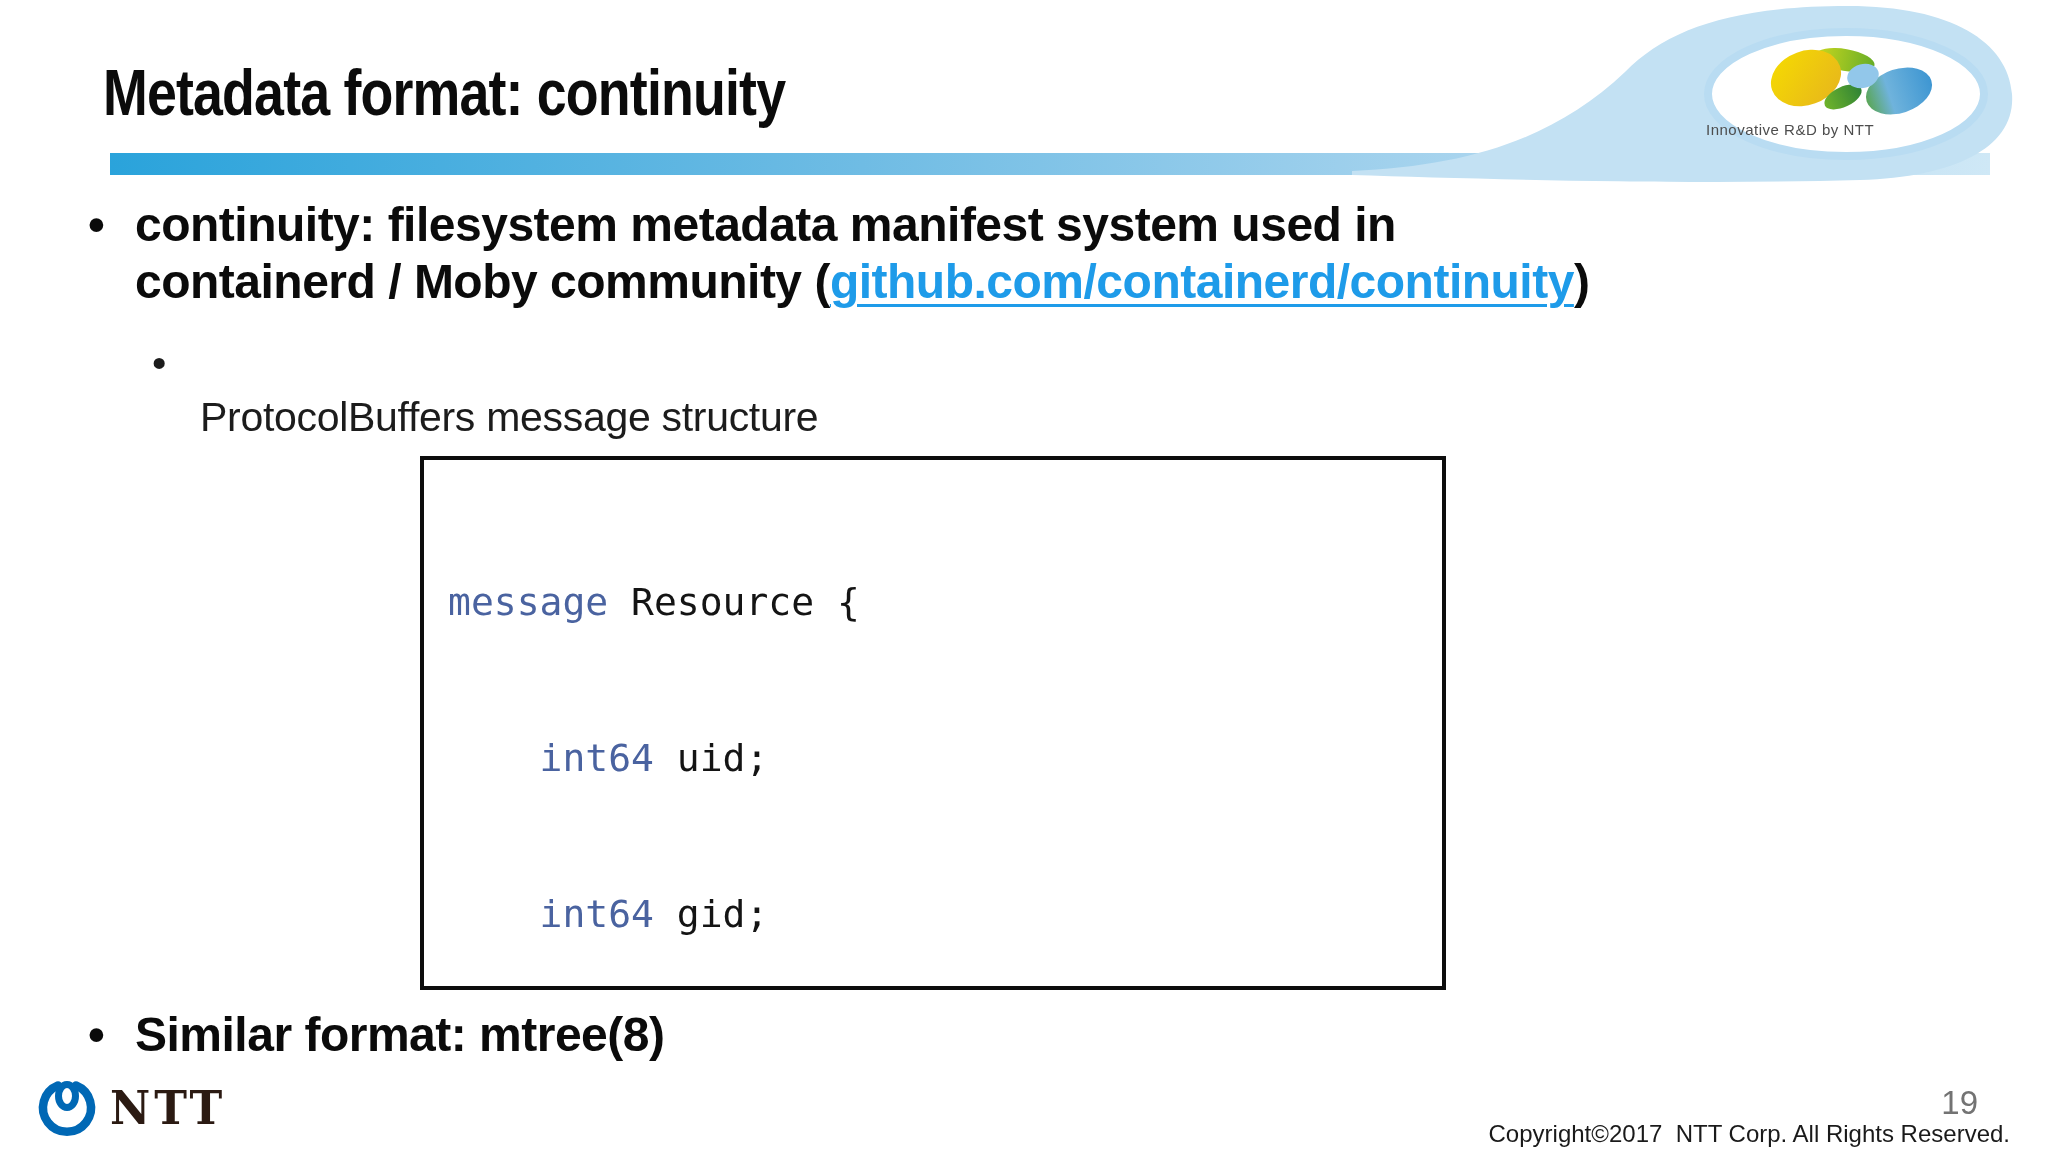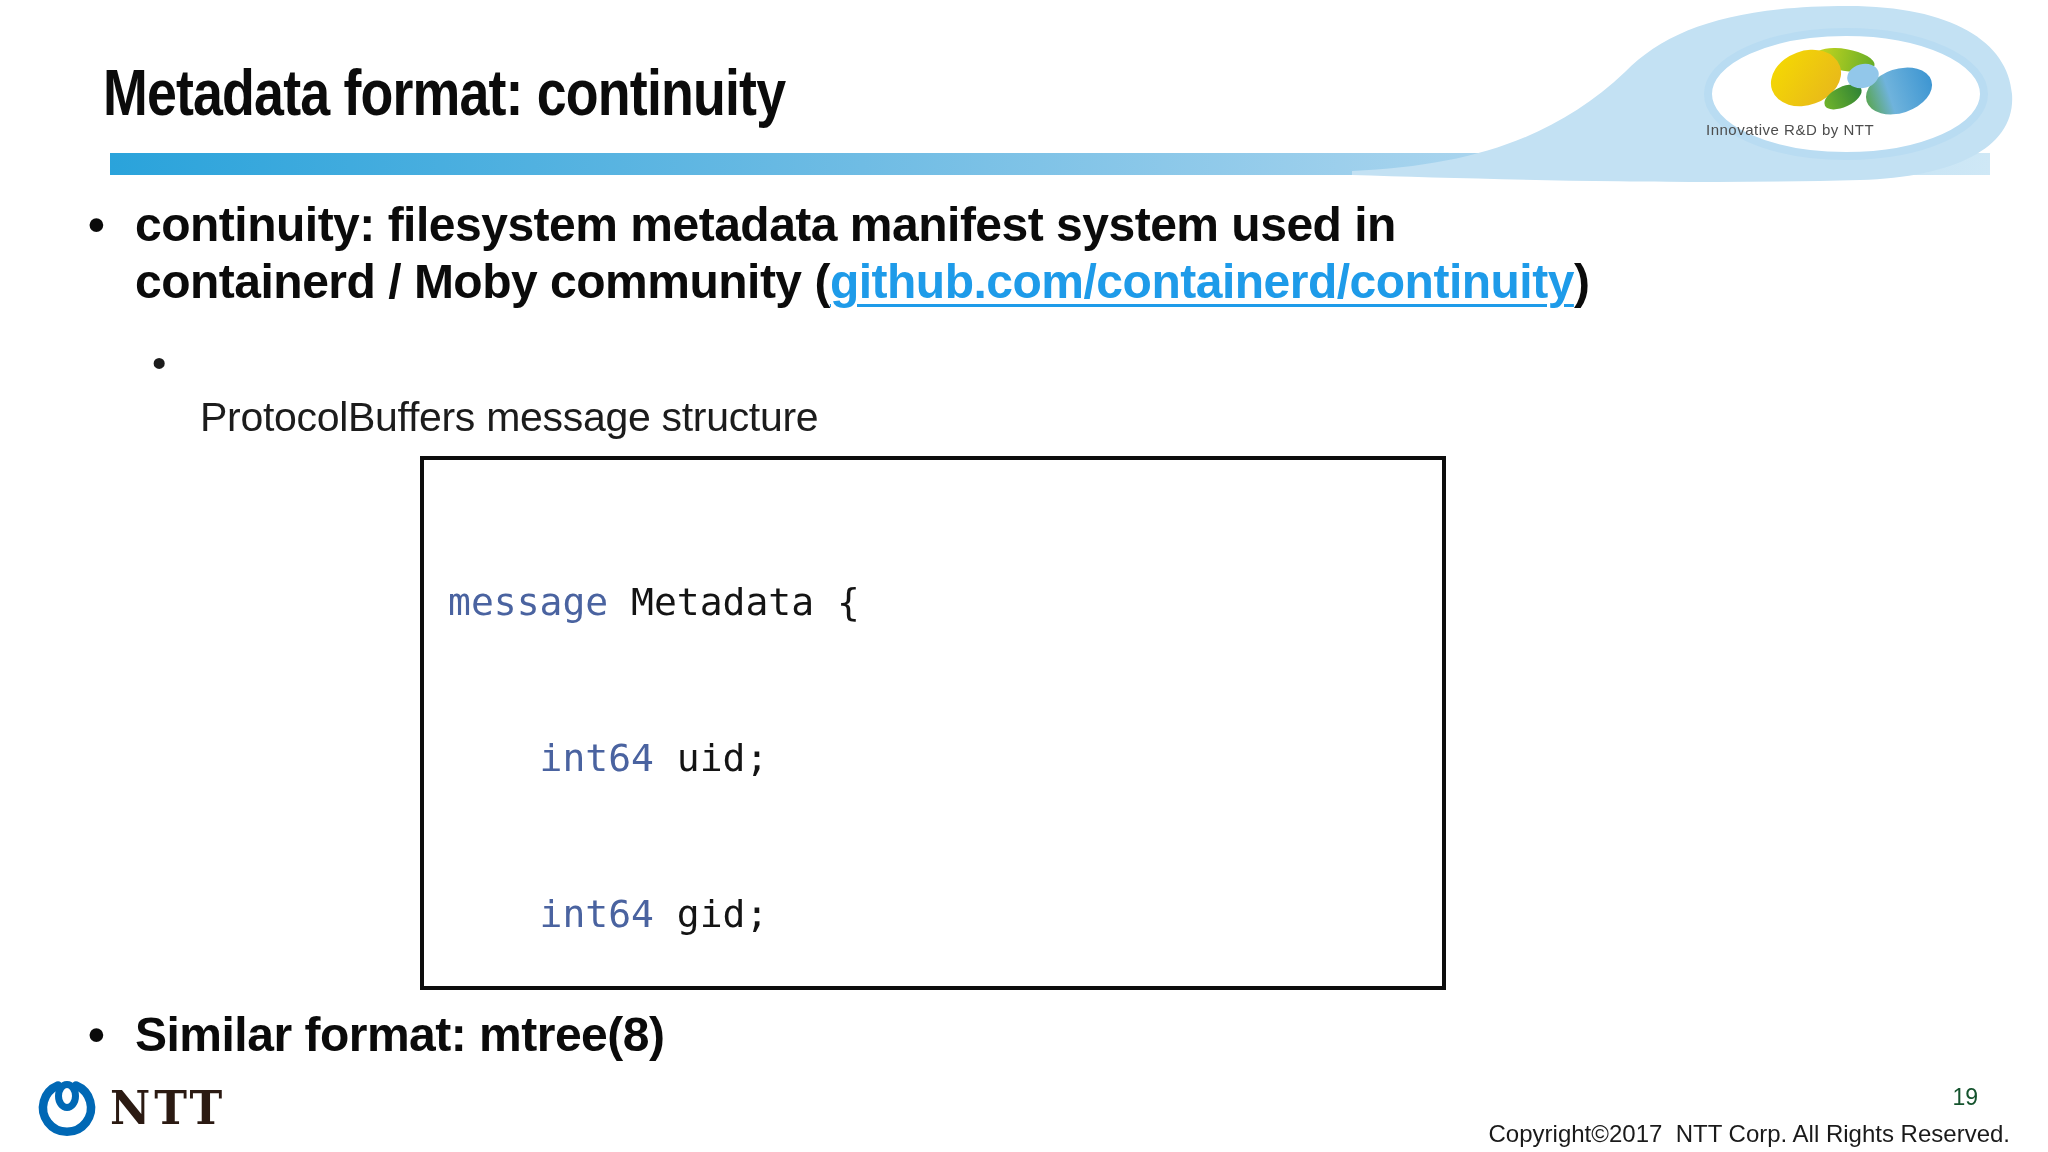--- a/index.html
+++ b/index.html
@@ -47,21 +47,21 @@
   .codebox .kw{color:#4a63a0;}
   
   .footer-logo{position:absolute;left:36px;top:1076px;display:flex;align-items:center;}
   .footer-logo .ntt-word{
     font-family:"DejaVu Serif", serif;font-weight:bold;
     font-size:44px;color:#2b1a12;letter-spacing:4px;margin-left:12px;
     transform:scaleY(1.05);
   }
   .page-number{
     position:absolute;right:70px;top:1084px;
-    font-size:23px;color:#14532d;
+    font-size:33px;color:#737373;
   }
   .copyright{
     position:absolute;right:38px;top:1120px;
     font-size:24px;color:#1a1a1a;white-space:pre;
   }
 </style>
 </head>
 <body>
 
 <svg class="header-art" viewBox="0 0 2048 210" aria-hidden="true">
@@ -118,21 +118,21 @@
   <span class="dot">•</span>
   <div class="btext"><span>continuity: filesystem metadata manifest system used in</span><br><span>containerd / Moby community (</span><a class="repo-link">github.com/containerd/continuity</a><span>)</span></div>
 </div>
 
 <div class="bullet lvl2 b2">
   <span class="dot">•</span>
   <div class="btext"><br><span>ProtocolBuffers message structure</span></div>
 </div>
 
 <div class="codebox">
-  <div><span class="kw">message</span><span> Metadata {</span></div>
+  <div><span class="kw">message</span><span> Resource {</span></div>
   <div><span class="kw">    int64</span><span> uid;</span></div>
   <div><span class="kw">    int64</span><span> gid;</span></div>
   
   
   
   
   
   
 </div>
 

